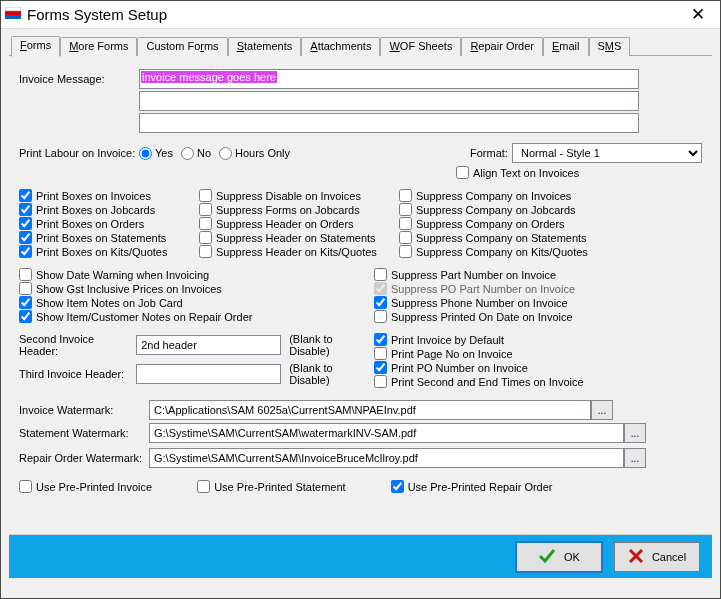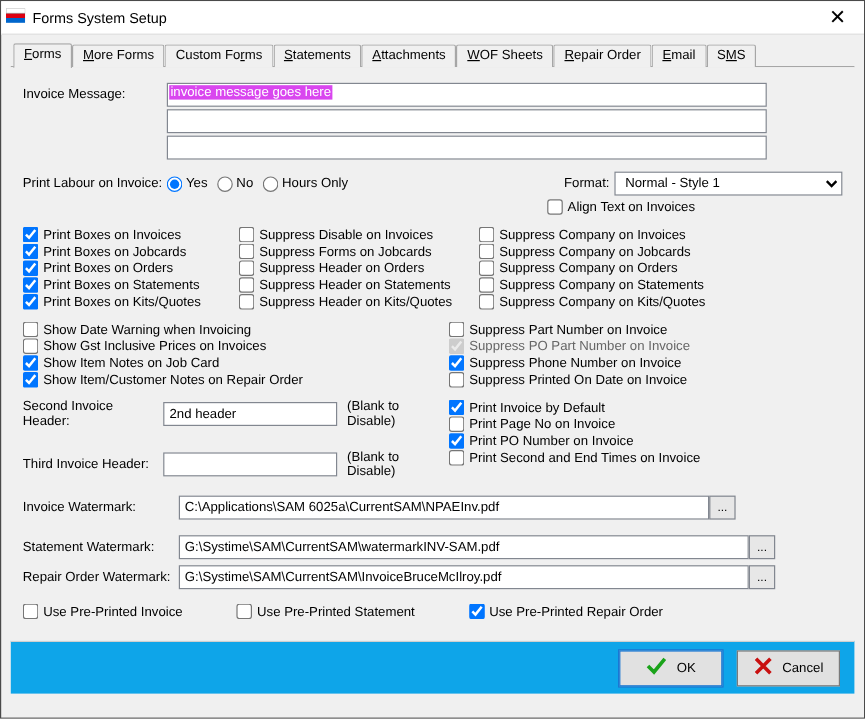--- a/index.html
+++ b/index.html
@@ -1,20 +1,20 @@
 <!DOCTYPE html>
 <html><head>
 <meta charset="utf-8">
 <style>
   *{box-sizing:border-box}
   body{margin:0;font-family:"Segoe UI",Tahoma,Arial,sans-serif;font-size:11px;color:#000;background:#fff;-webkit-font-smoothing:none}
   .win{width:721px;height:599px;border:1px solid #4a4a4a;display:flex;flex-direction:column;background:#f0f0f0}
   .tb{height:28px;background:#fff;display:flex;align-items:center;padding:0 4px;border-bottom:1px solid #ddd}
   .ticon{width:16px;height:16px;margin-right:6px;display:inline-block}
-  .title{flex:1;font-size:12px}
+  .title{flex:1;font-size:15px}
   .x{width:36px;height:100%;display:flex;align-items:center;justify-content:center;font-size:17px;font-family:Arial}
   .content{flex:1;padding:7px 8px 20px 8px;display:flex;flex-direction:column}
   .tabs{display:flex;align-items:flex-end;height:20px;position:relative;border-bottom:1px solid #a6a6a6;padding-left:2px}
   .tab{border:1px solid #a6a6a6;border-bottom:none;background:#f0f0f0;padding:2px 8px 3px 8px;margin-right:0;border-top-left-radius:2px;border-top-right-radius:2px;font-size:11px;height:19px;position:relative;top:1px;cursor:default}
   .tab.active{background:#f0f0f0;height:21px;top:1px;z-index:2;border-bottom:1px solid #f0f0f0;margin-bottom:-1px}
   .u{text-decoration:underline}
   .body{flex:1;background:#f0f0f0;padding:13px 10px 6px 10px;position:relative}
   .row{display:flex;align-items:center;margin-bottom:2px}
   .lbl{width:120px;text-align:left}
   input[type=text],select{font:inherit;border:1px solid #828790;padding:2px 4px;height:20px;background:#fff}
@@ -209,21 +209,21 @@
           </label>
       </div>
 
       <div style="display:grid;grid-template-columns:355px 1fr;margin-top:10px">
         <div>
           <div class="row">
             <div class="lbl" style="width:120px">Second Invoice Header:</div>
             <input type="text" style="width: 145px;" value="2nd header">
             <span style="margin-left:8px">(Blank to Disable)</span>
           </div>
-          <div class="row" style="margin-top:18px">
+          <div class="row" style="margin-top:5px">
             <div class="lbl" style="width:120px">Third Invoice Header:</div>
             <input type="text" style="width: 145px;" value="">
             <span style="margin-left:8px">(Blank to Disable)</span>
           </div>
         </div>
         <div style="display:flex;flex-direction:column;gap:1px">
           <label class="cb">
               <input type="checkbox" checked="" style="">
               <span>Print Invoice by Default</span>
             </label>
@@ -236,21 +236,21 @@
               <span>Print PO Number on Invoice</span>
             </label>
           <label class="cb">
               <input type="checkbox" style="">
               <span>Print Second and End Times on Invoice</span>
             </label>
         </div>
       </div>
 
       <div style="margin-top:12px">
-        <div class="row" style="margin-bottom:13px">
+        <div class="row" style="margin-bottom:3px">
           <div style="width:130px">Invoice Watermark:</div>
           <input type="text" style="width: 442px;" value="C:\Applications\SAM 6025a\CurrentSAM\NPAEInv.pdf">
           <button class="bbtn">...</button>
         </div>
         <div class="row" style="margin-bottom:5px">
           <div style="width:130px">Statement Watermark:</div>
           <input type="text" style="width: 475px;" value="G:\Systime\SAM\CurrentSAM\watermarkINV-SAM.pdf">
           <button class="bbtn">...</button>
         </div>
         <div class="row">

